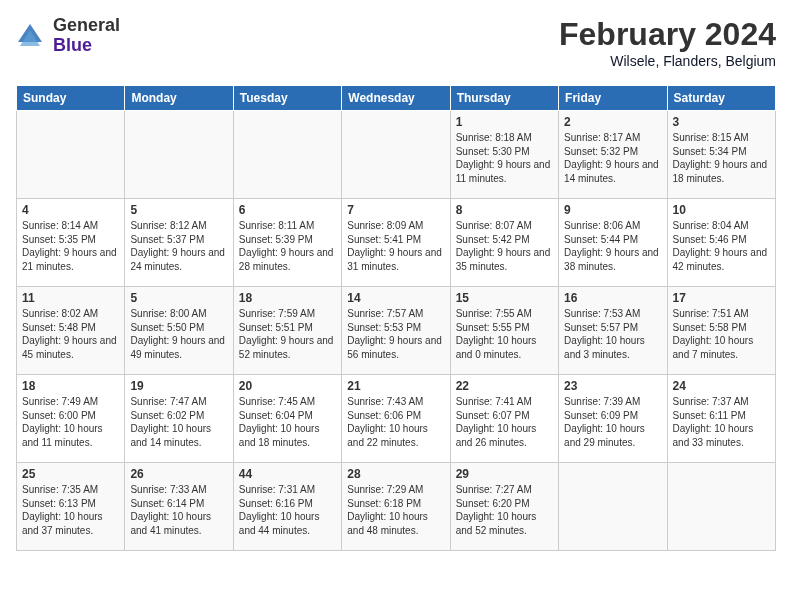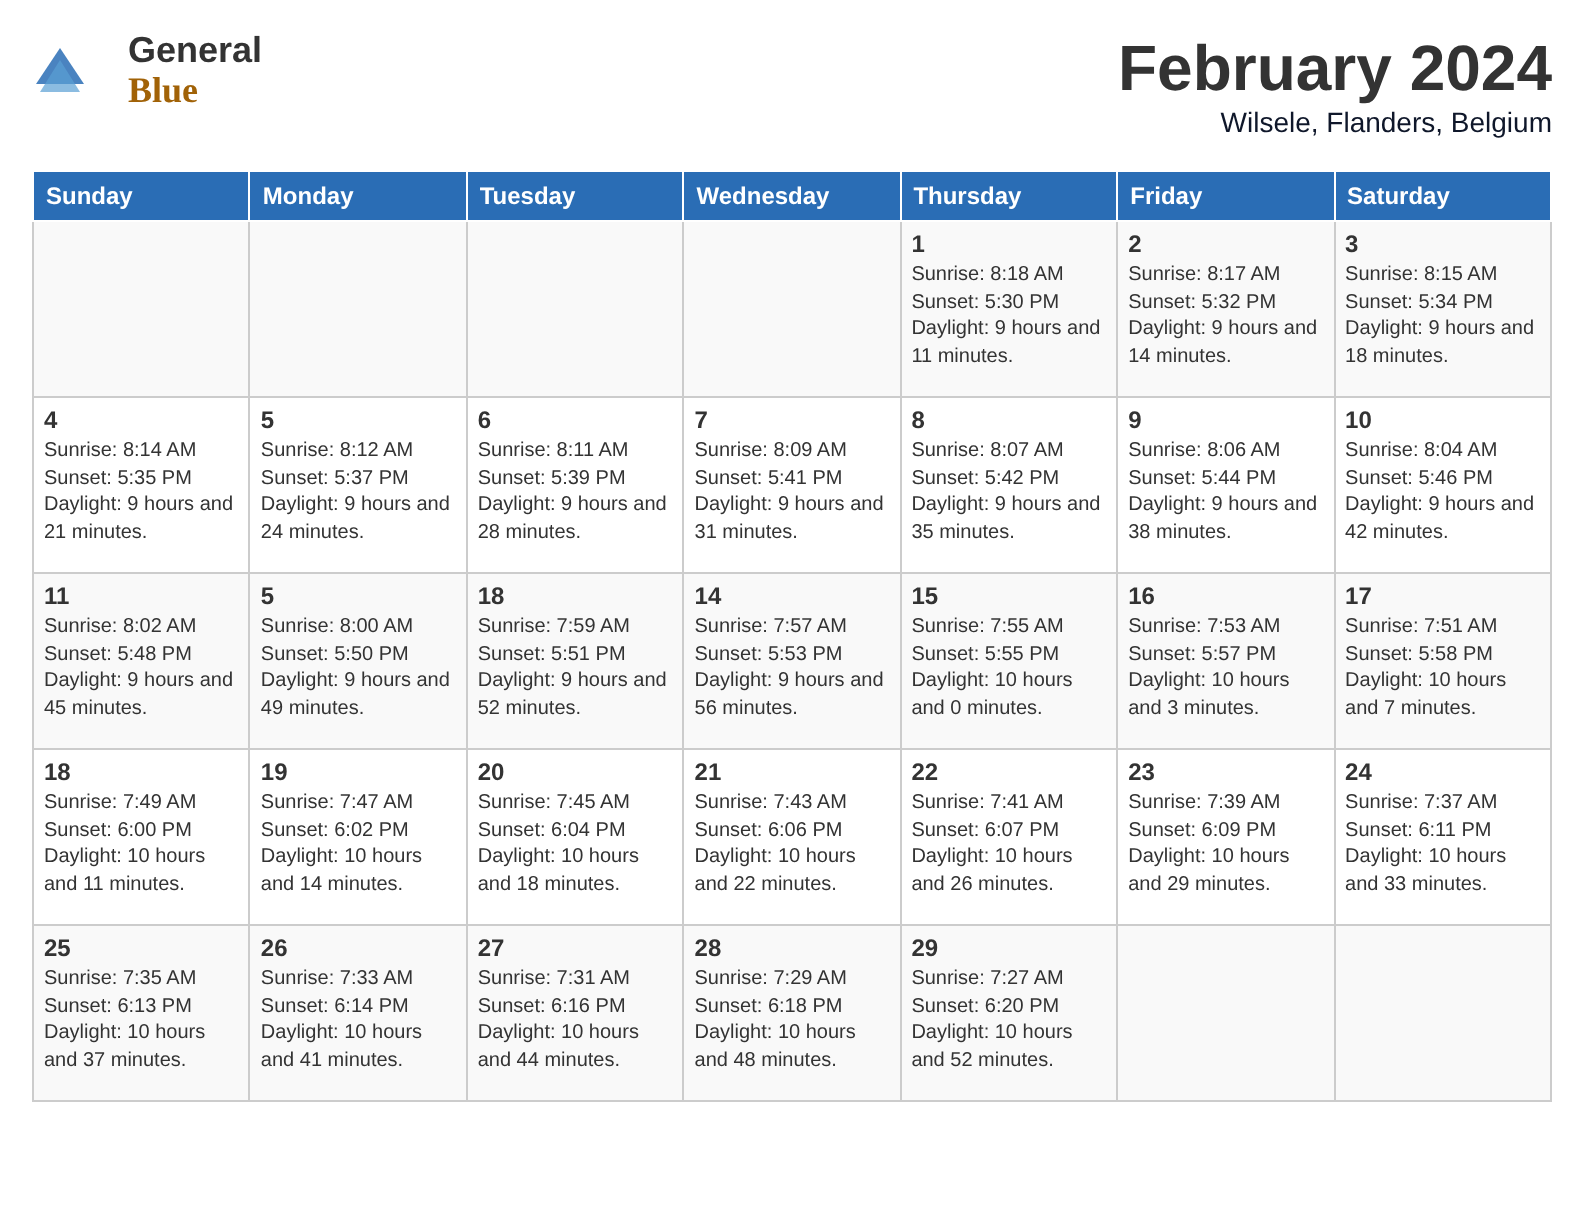--- a/index.html
+++ b/index.html
@@ -12,29 +12,29 @@
     }
     .header-area {
       display: flex;
       justify-content: space-between;
       align-items: flex-start;
       margin-bottom: 10px;
     }
     .logo {
       display: flex;
       align-items: center;
-      gap: 20px;
+      gap: 9px;
     }
     .logo-text {
       font-size: 18px;
       font-weight: bold;
       line-height: 1.1;
     }
     .logo-text .general { color: #333; }
-    .logo-text .blue { color: #a16207; font-family: Liberation Serif, serif; }
+    .logo-text .blue { color: #4c1d95; }
     .logo-icon {
       width: 28px;
       height: 28px;
     }
     .title-area {
       text-align: right;
       margin-left: 12px;
     }
     .month-year {
       font-size: 32px;
@@ -232,21 +232,21 @@
       <tr>
         <td>
           <div class="day-num">25</div>
           <div class="day-info">Sunrise: 7:35 AM<br>Sunset: 6:13 PM<br>Daylight: 10 hours and 37 minutes.</div>
         </td>
         <td>
           <div class="day-num">26</div>
           <div class="day-info">Sunrise: 7:33 AM<br>Sunset: 6:14 PM<br>Daylight: 10 hours and 41 minutes.</div>
         </td>
         <td>
-          <div class="day-num">27</div>
+          <div class="day-num">44</div>
           <div class="day-info">Sunrise: 7:31 AM<br>Sunset: 6:16 PM<br>Daylight: 10 hours and 44 minutes.</div>
         </td>
         <td>
           <div class="day-num">28</div>
           <div class="day-info">Sunrise: 7:29 AM<br>Sunset: 6:18 PM<br>Daylight: 10 hours and 48 minutes.</div>
         </td>
         <td>
           <div class="day-num">29</div>
           <div class="day-info">Sunrise: 7:27 AM<br>Sunset: 6:20 PM<br>Daylight: 10 hours and 52 minutes.</div>
         </td>

